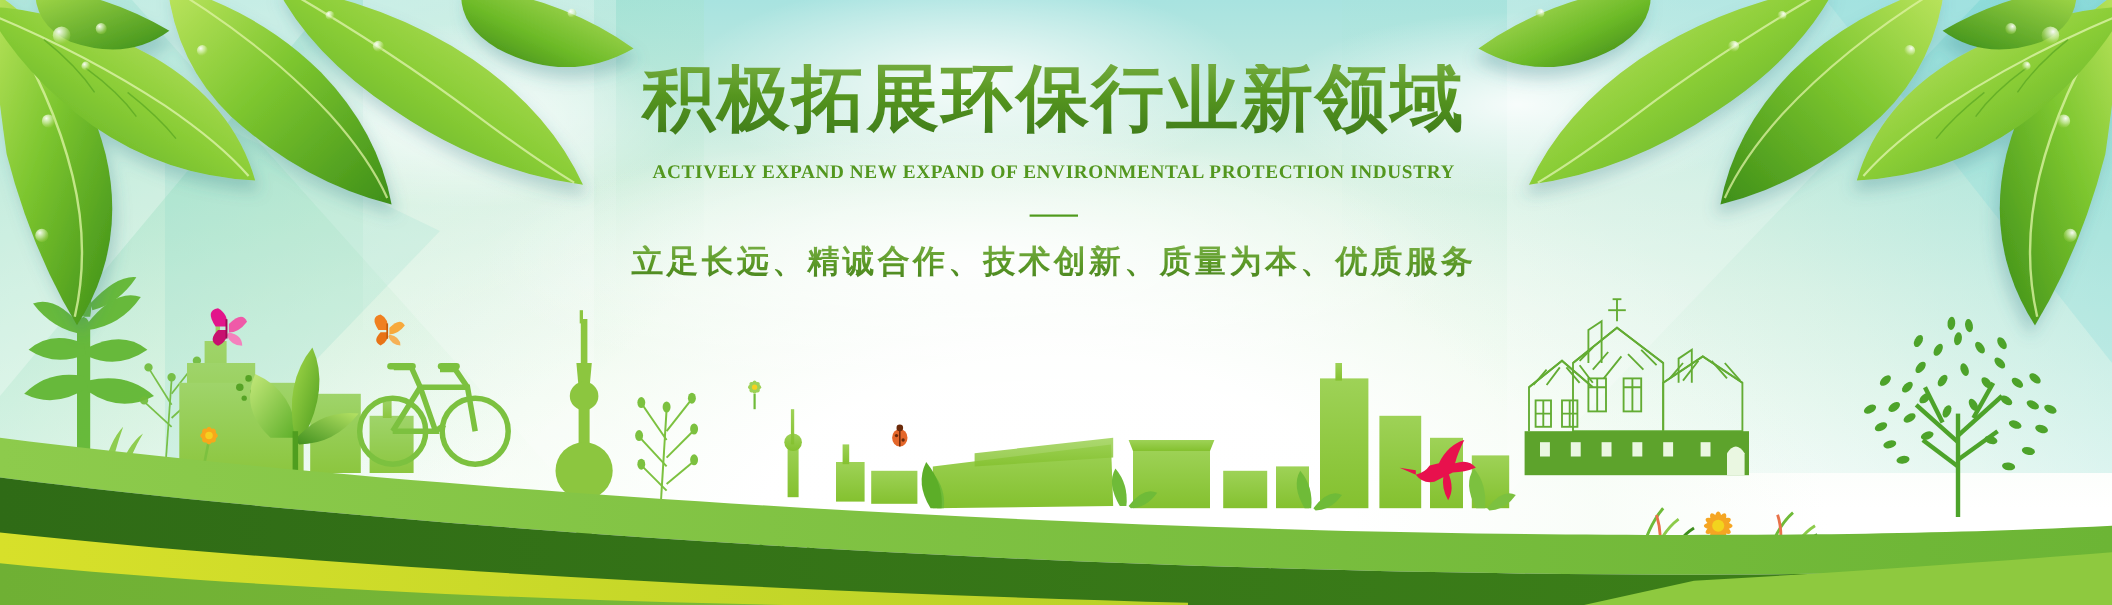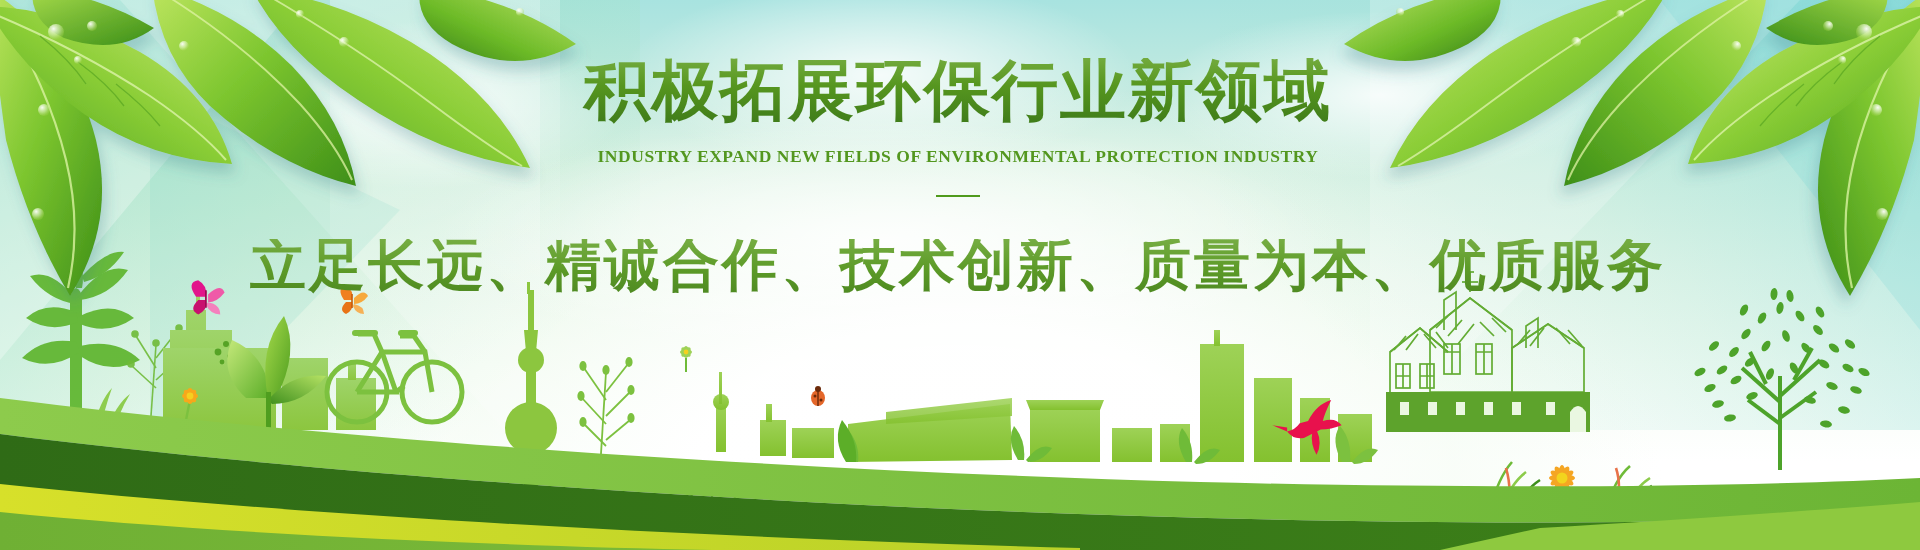--- a/index.html
+++ b/index.html
@@ -58,26 +58,26 @@
   .subtitle-en{
     margin-top:22px;
     font-size:17.5px;letter-spacing:.55px;font-weight:700;
     color:#53971f;
     font-family:"Liberation Serif","DejaVu Serif",serif;
   }
   .divider{
     width:44px;height:2px;background:#4f9a1c;margin:28px auto 0 auto;
   }
   .slogan-cn{
-    margin-top:42px;
-    font-size:56px;line-height:1.1;letter-spacing:3px;font-weight:700;
+    margin-top:26px;
+    font-size:29px;line-height:1.1;letter-spacing:3px;font-weight:700;
     color:#5d9b2c;
     background:linear-gradient(to bottom,#76ad43 0%,#5c9a27 50%,#4a8520 100%);
     -webkit-background-clip:text;background-clip:text;color:transparent;
-    font-family:Liberation Mono, monospace;
+    font-family:Liberation Sans, sans-serif;
   }
 
   
   .art{position:absolute;left:0;top:0;width:1920px;height:550px;pointer-events:none;}
   .art.top{z-index:60;}
   .art.mid{z-index:20;}
   .art.low{z-index:10;}
   .art.waves{z-index:30;}
 </style>
 </head>
@@ -470,21 +470,21 @@
     <path d="M0 484 C 280 514, 700 538, 1080 548 L1080 550 L0 550 Z" fill="url(#wYellow)"></path>
 
     <path d="M0 512 C 280 540, 660 552, 900 552 L900 550 L1920 550 L1920 550 L0 550 Z" fill="url(#wMid)"></path>
     <path d="M0 518 C 320 548, 780 560, 1200 560 L1920 560 L1920 550 L0 550 Z" fill="url(#wMid)"></path>
 
     <path d="M1540 528 C 1680 520, 1820 510, 1920 502 L1920 550 L1440 550 Z" fill="#8ec93f"></path>
   </svg>
 
   <div class="text-wrap">
     <div class="title-cn">积极拓展环保行业新领域</div>
-    <div class="subtitle-en">INDUSTRY EXPAND NEW FIELDS OF ENVIRONMENTAL PROTECTION INDUSTRY</div>
+    <div class="subtitle-en">ACTIVELY EXPAND NEW EXPAND OF ENVIRONMENTAL PROTECTION INDUSTRY</div>
     <div class="divider"></div>
     <div class="slogan-cn">立足长远、精诚合作、技术创新、质量为本、优质服务</div>
   </div>
 
   <svg class="art top" viewBox="0 0 1920 550" preserveAspectRatio="none" xmlns="http://www.w3.org/2000/svg">
     <defs>
       <linearGradient id="lg1" x1="0" y1="0" x2="1" y2="1">
         <stop offset="0" stop-color="#bde55f"></stop>
           <stop offset="45%" stop-color="#7dc62f"></stop>
           <stop offset="1" stop-color="#3e8f18"></stop>

